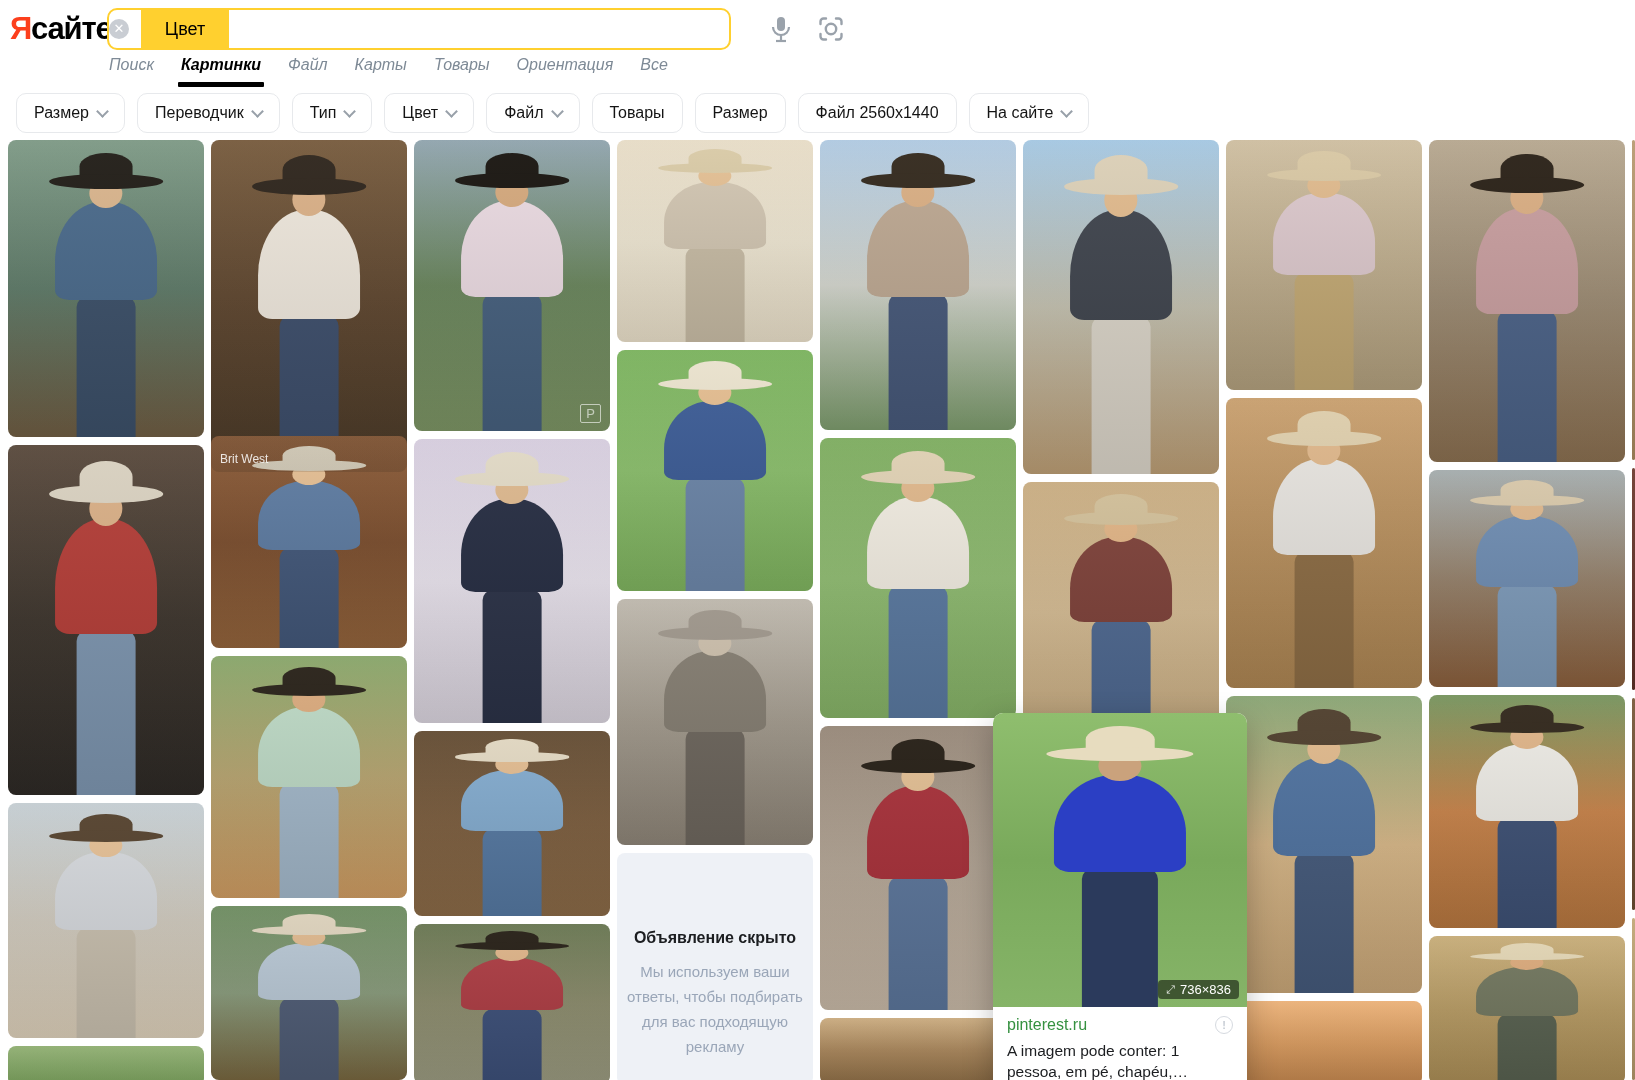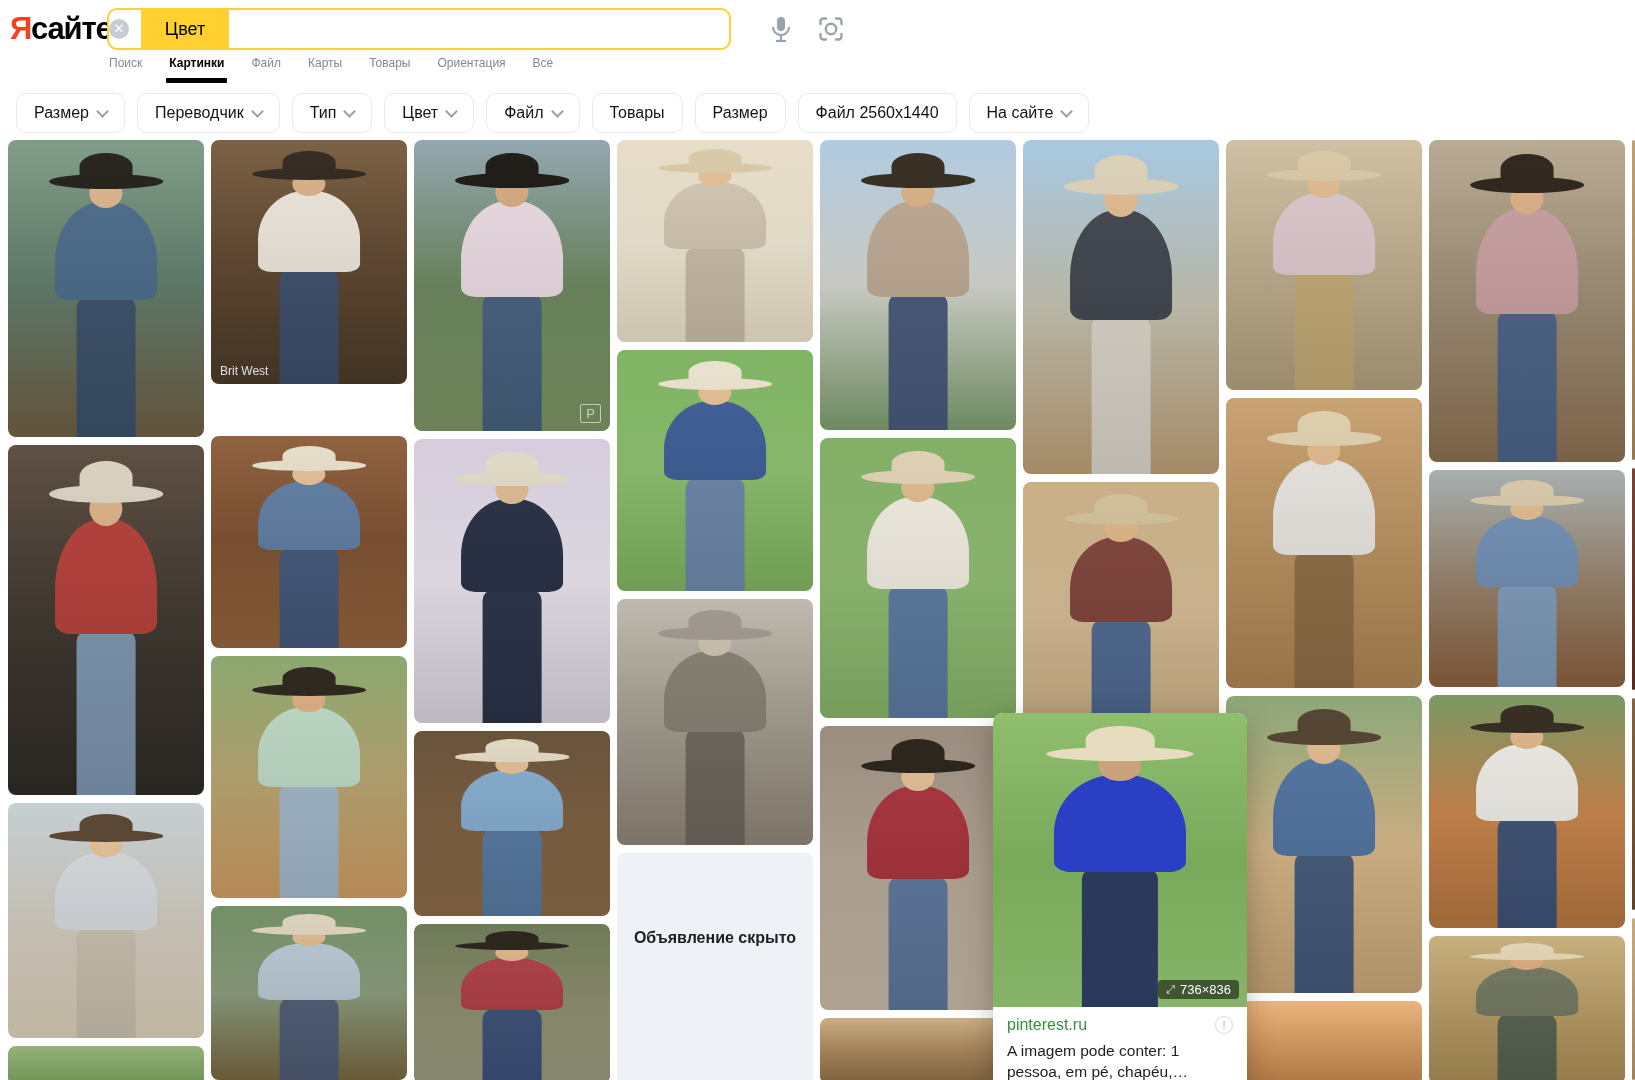--- a/index.html
+++ b/index.html
@@ -15,21 +15,21 @@
     display:flex;align-items:stretch;overflow:hidden;background:#fff;}
   .searchinput{flex:1;border:none;outline:none;font-size:18px;padding:0 14px;
     font-family:"Liberation Sans",sans-serif;color:#000;background:#fff;min-width:0;}
   .clearbtn{width:20px;height:20px;border-radius:50%;background:#c9cdd3;color:#fff;
     font-size:13px;line-height:20px;text-align:center;align-self:center;margin-right:12px;cursor:pointer;flex:none;}
   .searchbtn{width:88px;background:#ffd02f;border:none;font-size:18px;color:#000;
     font-family:"Liberation Sans",sans-serif;cursor:pointer;flex:none;}
   .hicon{position:absolute;top:15px;cursor:pointer;}
   #mic{left:769px;} #cam{left:817px;}
   
-  .tabs{position:absolute;left:109px;top:56px;display:flex;gap:27px;font-size:12px;}
+  .tabs{position:absolute;left:109px;top:56px;display:flex;gap:27px;font-size:16px;font-style:italic;}
   .tab{color:#7e8a96;cursor:pointer;position:relative;padding-bottom:13px;white-space:nowrap;}
   .tab.active{color:#000;font-weight:700;}
   .tab.active::after{content:"";position:absolute;left:-3px;right:-3px;bottom:0;height:5px;background:#000;border-radius:1px;}
   
   .chips{position:absolute;left:16px;top:93px;display:flex;gap:12px;}
   .chip{height:40px;box-sizing:border-box;border:1px solid #e7e9ec;border-radius:10px;background:#fff;
     display:flex;align-items:center;padding:0 17px;font-size:16px;color:#141414;gap:9px;cursor:pointer;white-space:nowrap;}
   .chev{width:7px;height:7px;border-right:2px solid #98a0a9;border-bottom:2px solid #98a0a9;
     transform:rotate(45deg);margin-top:-4px;flex:none;}
   
@@ -154,21 +154,21 @@
       <div class="fg fg-brim" style="background: rgb(216, 208, 191); width: 58%; height: 5%; top: 11.5%;"></div>
     </div>
     <div class="tile" style="left: 8px; top: 803px; width: 196px; height: 235px; background: linear-gradient(rgb(195, 204, 209), rgb(207, 201, 189), rgb(220, 207, 185));">
       <div class="fg fg-jeans" style="background: rgb(200, 191, 174); width: 30%; height: 47%; top: 53%;"></div>
       <div class="fg fg-shirt" style="background: rgb(211, 214, 218); width: 52%; height: 33%; top: 21%;"></div>
       <div class="fg fg-head" style="background: rgb(226, 189, 147); width: 17%; height: 10%; top: 13%;"></div>
       <div class="fg fg-crown" style="background: rgb(83, 64, 44); width: 27%; height: 9%; top: 4.5%;"></div>
       <div class="fg fg-brim" style="background: rgb(83, 64, 44); width: 58%; height: 5%; top: 11.5%;"></div>
     </div>
     <div class="tile" style="left: 8px; top: 1046px; width: 196px; height: 40px; background: linear-gradient(rgb(143, 174, 113), rgb(125, 165, 95));"></div>
-    <div class="tile" style="left: 211px; top: 140px; width: 196px; height: 244px; background: linear-gradient(rgb(117, 89, 59), rgb(93, 69, 46), rgb(74, 58, 40));">
+    <div class="tile" style="left: 211px; top: 140px; width: 196px; height: 332px; background: linear-gradient(rgb(117, 89, 59), rgb(93, 69, 46), rgb(74, 58, 40));">
       <div class="fg fg-jeans" style="background: rgb(61, 78, 107); width: 30%; height: 47%; top: 53%;"></div>
       <div class="fg fg-shirt" style="background: rgb(236, 229, 218); width: 52%; height: 33%; top: 21%;"></div>
       <div class="fg fg-head" style="background: rgb(217, 175, 134); width: 17%; height: 10%; top: 13%;"></div>
       <div class="fg fg-crown" style="background: rgb(44, 35, 26); width: 27%; height: 9%; top: 4.5%;"></div>
       <div class="fg fg-brim" style="background: rgb(44, 35, 26); width: 58%; height: 5%; top: 11.5%;"></div>
       <span class="wm bl">Brit West</span>
     </div>
     <div class="tile" style="left: 211px; top: 436px; width: 196px; height: 212px; background: linear-gradient(rgb(138, 90, 54), rgb(123, 78, 46), rgb(147, 100, 60));">
       <div class="fg fg-jeans" style="background: rgb(67, 88, 122); width: 30%; height: 47%; top: 53%;"></div>
       <div class="fg fg-shirt" style="background: rgb(93, 123, 161); width: 52%; height: 33%; top: 21%;"></div>
@@ -235,20 +235,21 @@
     </div>
     <div class="tile" style="left: 617px; top: 599px; width: 196px; height: 246px; background: linear-gradient(rgb(188, 182, 171), rgb(162, 154, 141), rgb(141, 132, 119));">
       <div class="fg fg-jeans" style="background: rgb(110, 103, 94); width: 30%; height: 47%; top: 53%;"></div>
       <div class="fg fg-shirt" style="background: rgb(131, 124, 112); width: 52%; height: 33%; top: 21%;"></div>
       <div class="fg fg-head" style="background: rgb(201, 188, 169); width: 17%; height: 10%; top: 13%;"></div>
       <div class="fg fg-crown" style="background: rgb(156, 148, 137); width: 27%; height: 9%; top: 4.5%;"></div>
       <div class="fg fg-brim" style="background: rgb(156, 148, 137); width: 58%; height: 5%; top: 11.5%;"></div>
     </div>
     <div class="tile ad" style="left: 617px; top: 853px; width: 196px; height: 232px;">
       <div class="ad-title">Объявление скрыто</div>
+      <div class="ad-body">Мы используем ваши ответы, чтобы подбирать для вас подходящую рекламу</div>
     </div>
     <div class="tile" style="left: 820px; top: 140px; width: 196px; height: 290px; background: linear-gradient(rgb(174, 200, 224), rgb(211, 213, 205), rgb(125, 156, 109));">
       <div class="fg fg-jeans" style="background: rgb(71, 89, 122); width: 30%; height: 47%; top: 53%;"></div>
       <div class="fg fg-shirt" style="background: rgb(188, 167, 145); width: 52%; height: 33%; top: 21%;"></div>
       <div class="fg fg-head" style="background: rgb(217, 174, 131); width: 17%; height: 10%; top: 13%;"></div>
       <div class="fg fg-crown" style="background: rgb(49, 39, 27); width: 27%; height: 9%; top: 4.5%;"></div>
       <div class="fg fg-brim" style="background: rgb(49, 39, 27); width: 58%; height: 5%; top: 11.5%;"></div>
     </div>
     <div class="tile" style="left: 820px; top: 438px; width: 196px; height: 280px; background: linear-gradient(rgb(124, 171, 94), rgb(143, 187, 113), rgb(134, 178, 103));">
       <div class="fg fg-jeans" style="background: rgb(90, 121, 160); width: 30%; height: 47%; top: 53%;"></div>

